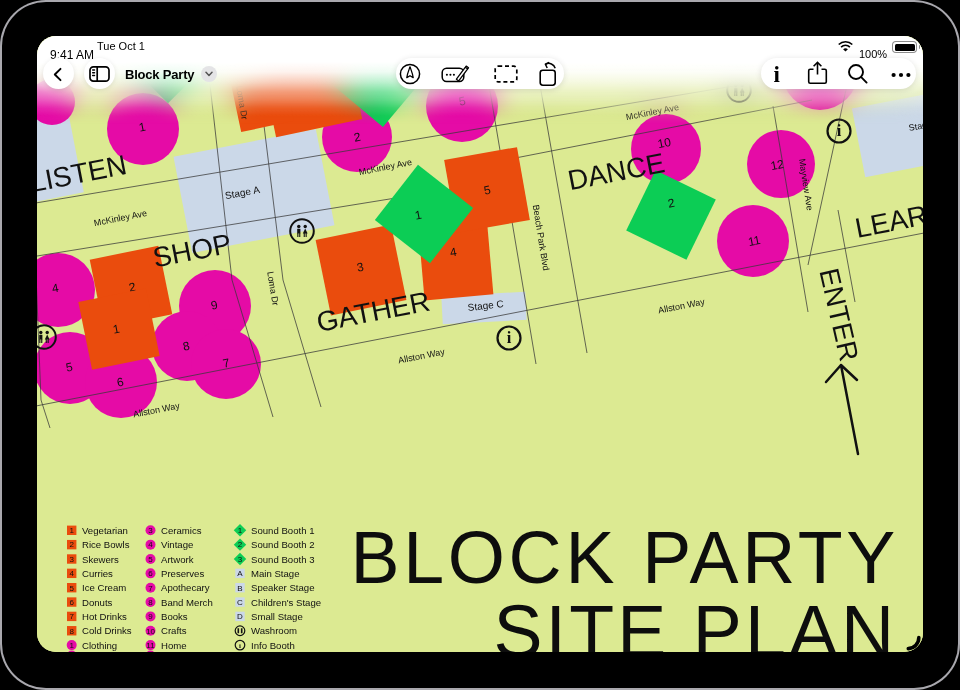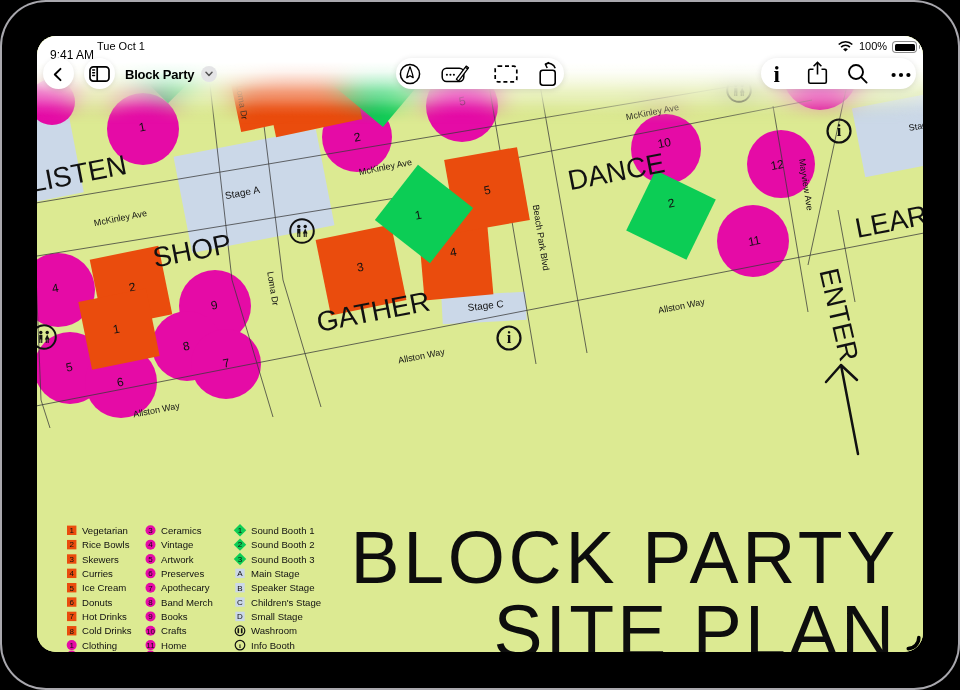--- a/index.html
+++ b/index.html
@@ -328,21 +328,21 @@
 <div style="position:absolute;left:13px;top:12px;font-size:12px;font-weight:400;color:#000">9:41 AM</div>
 
 <div style="position:absolute;left:60px;top:4px;font-size:11px;font-weight:400;color:#000">Tue Oct 1</div>
 
 <svg style="position:absolute;left:800px;top:4px" width="17" height="13" viewBox="0 0 17 13">
  <path d="M8.5 11.6 L6.1 9.2 a3.6 3.6 0 0 1 4.8 0 Z" fill="#000"></path>
  <path d="M4.1 7.1 a6.3 6.3 0 0 1 8.8 0" stroke="#000" stroke-width="1.6" fill="none"></path>
  <path d="M1.7 4.5 a9.7 9.7 0 0 1 13.6 0" stroke="#000" stroke-width="1.6" fill="none"></path>
 </svg>
 
-<div style="position:absolute;left:822px;top:4px;font-size:11px;font-weight:400;color:#000">100%</div>
+<div style="position:absolute;left:822px;top:12px;font-size:11px;font-weight:400;color:#000">100%</div>
 
 <div style="position:absolute;left:855px;top:4.5px;width:25px;height:12px;border:1px solid rgba(0,0,0,0.45);border-radius:4px;background:#000;background-clip:content-box;padding:1.5px"></div>
 <div style="position:absolute;left:881.5px;top:8.5px;width:1.6px;height:4px;background:rgba(0,0,0,0.45);border-radius:0 2px 2px 0"></div>
 
 <div style="position:absolute;left:5.5px;top:21.5px;width:31px;height:31px;border-radius:50%;background:#fff;box-shadow:0 1px 5px rgba(0,0,0,0.10)"></div>
 <svg style="position:absolute;left:14px;top:31px" width="14" height="15" viewBox="0 0 14 15">
       <path d="M9.5 1.8 L3.8 7.5 L9.5 13.2" stroke="#000" stroke-width="1.9" fill="none" stroke-linecap="round" stroke-linejoin="round"></path>
     </svg>
 
 <div style="position:absolute;left:46.5px;top:21.5px;width:31px;height:31px;border-radius:50%;background:#fff;box-shadow:0 1px 5px rgba(0,0,0,0.10)"></div>

